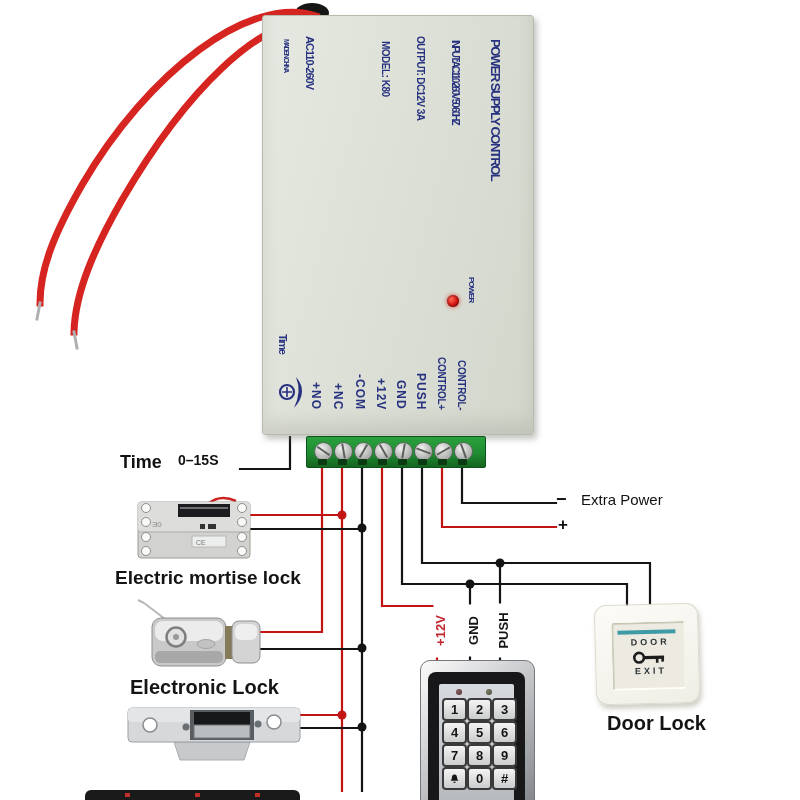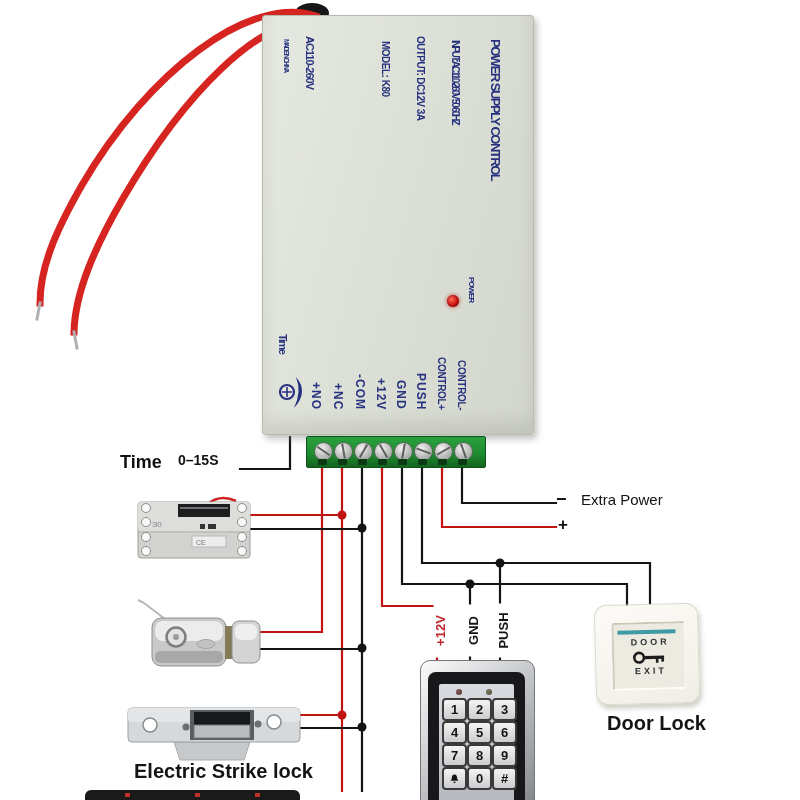--- a/index.html
+++ b/index.html
@@ -226,47 +226,48 @@
       <circle cx="16" cy="12" r="4.5"></circle>
         <circle cx="16" cy="26" r="4.5"></circle>
       <circle cx="16" cy="41" r="4.5"></circle>
         <circle cx="16" cy="55" r="4.5"></circle>
       <circle cx="112" cy="12" r="4.5"></circle>
         <circle cx="112" cy="26" r="4.5"></circle>
       <circle cx="112" cy="41" r="4.5"></circle>
         <circle cx="112" cy="55" r="4.5"></circle>
     </g>
   </svg>
+  <span class="devlabel" style="left:115px;top:567px;font-size:19px;">Electric mortise lock</span>
 
   <svg class="abs" style="left:130px;top:595px;" width="135" height="80" viewBox="0 0 135 80">
     <path d="M35,24 L14,8 M14,8 L8,5" stroke="#b8b8b8" stroke-width="2" fill="none"></path>
     <rect x="22" y="23" width="74" height="48" rx="9" fill="#c9c9c9" stroke="#8f8f8f"></rect>
     <rect x="25" y="26" width="68" height="20" rx="8" fill="#ececec"></rect>
     <rect x="25" y="56" width="68" height="12" rx="5" fill="#a8a8a8"></rect>
     <circle cx="46" cy="42" r="9.5" fill="#e2e2e2" stroke="#7e7e7e" stroke-width="2.5"></circle>
     <circle cx="46" cy="42" r="3" fill="#9a9a9a"></circle>
     <ellipse cx="76" cy="49" rx="9" ry="4.5" fill="#c2c2c2" stroke="#a5a5a5"></ellipse>
     <rect x="95" y="31" width="9" height="33" fill="#847a58"></rect>
     <rect x="102" y="26" width="28" height="42" rx="7" fill="#d4d4d4" stroke="#8f8f8f"></rect>
     <rect x="105" y="29" width="22" height="16" rx="6" fill="#efefef"></rect>
   </svg>
+  <span class="devlabel" style="left:130px;top:676px;font-size:20px;">Electronic Lock</span>
 
   <svg class="abs" style="left:122px;top:700px;" width="182" height="64" viewBox="0 0 182 64">
     <polygon points="52,42 128,42 122,60 58,60" fill="#c7c9ca" stroke="#a9adaf"></polygon>
     <rect x="6" y="8" width="172" height="34" rx="4" fill="#d6d8d9" stroke="#9aa0a4"></rect>
     <rect x="6" y="8" width="172" height="14" rx="4" fill="#e3e5e6"></rect>
     <circle cx="28" cy="25" r="7" fill="#ffffff" stroke="#868c90" stroke-width="1.5"></circle>
     <circle cx="152" cy="22" r="7" fill="#ffffff" stroke="#868c90" stroke-width="1.5"></circle>
     <rect x="68" y="10" width="64" height="30" fill="#585d61"></rect>
     <rect x="72" y="12" width="56" height="13" fill="#17181a"></rect>
     <rect x="72" y="25" width="56" height="13" fill="#b9bdc0" stroke="#6f7478"></rect>
     <circle cx="64" cy="27" r="3.5" fill="#6a6f73"></circle>
     <circle cx="136" cy="24" r="3.5" fill="#6a6f73"></circle>
   </svg>
-  <span class="devlabel" style="left:134px;top:760px;font-size:20px;">Electric Strike lock</span>
 
   <div class="bottom-device">
     <i style="left:40px;"></i>
       <i style="left:110px;"></i>
       <i style="left:170px;"></i>
   </div>
 
   <span class="wlabel" style="left:413px;top:624px;width:48px;color:var(--label-red);">+12V</span>
   <span class="wlabel" style="left:447px;top:624px;width:46px;color:#141414;">GND</span>
   <span class="wlabel" style="left:476px;top:624px;width:48px;color:#141414;">PUSH</span>

